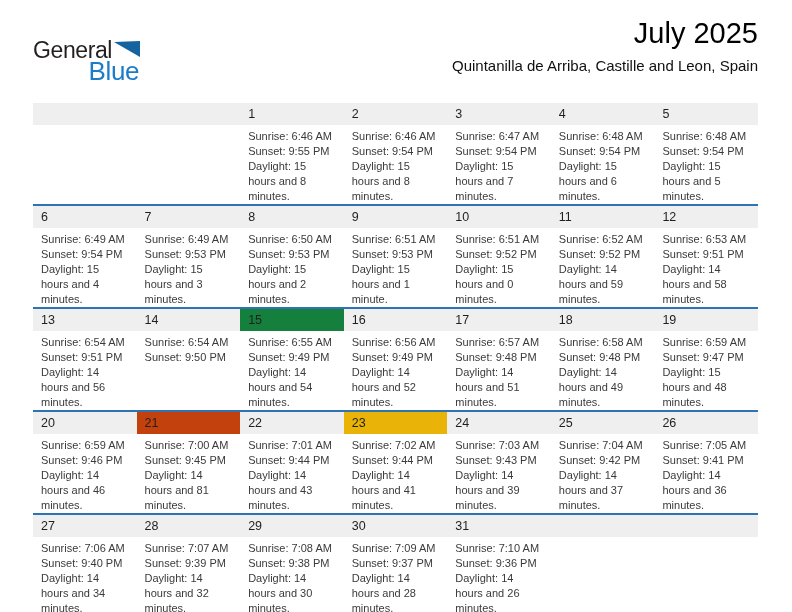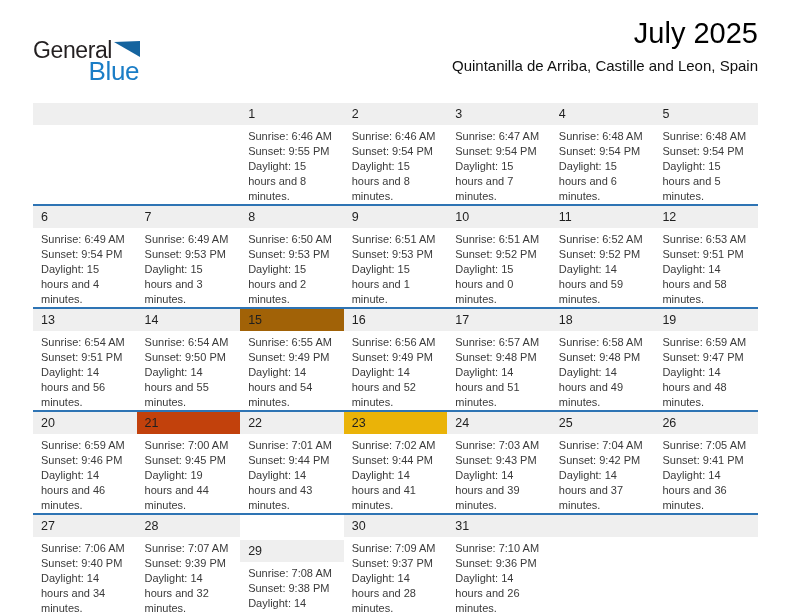--- a/index.html
+++ b/index.html
@@ -169,25 +169,24 @@
               <div class="line">Sunrise: 6:54 AM</div>
               <div class="line">Sunset: 9:51 PM</div>
               <div class="line">Daylight: 14 hours and 56 minutes.</div>
             </div>
           </div>
           <div class="cell">
             <div class="num" style="background: rgb(239, 239, 239);">14</div>
             <div class="info">
               <div class="line">Sunrise: 6:54 AM</div>
               <div class="line">Sunset: 9:50 PM</div>
-              <div class="line">Daylight: 14 hours and 55 minutes.</div>
-            </div>
-          </div>
-          <div class="cell">
-            <div class="num" style="background: #a16207;">15</div>
+            </div>
+          </div>
+          <div class="cell">
+            <div class="num" style="background: #15803d;">15</div>
             <div class="info">
               <div class="line">Sunrise: 6:55 AM</div>
               <div class="line">Sunset: 9:49 PM</div>
               <div class="line">Daylight: 14 hours and 54 minutes.</div>
             </div>
           </div>
           <div class="cell">
             <div class="num" style="background: rgb(239, 239, 239);">16</div>
             <div class="info">
               <div class="line">Sunrise: 6:56 AM</div>
@@ -209,39 +208,39 @@
               <div class="line">Sunrise: 6:58 AM</div>
               <div class="line">Sunset: 9:48 PM</div>
               <div class="line">Daylight: 14 hours and 49 minutes.</div>
             </div>
           </div>
           <div class="cell">
             <div class="num" style="background: rgb(239, 239, 239);">19</div>
             <div class="info">
               <div class="line">Sunrise: 6:59 AM</div>
               <div class="line">Sunset: 9:47 PM</div>
-              <div class="line">Daylight: 14 hours and 48 minutes.</div>
+              <div class="line">Daylight: 15 hours and 48 minutes.</div>
             </div>
           </div>
         </div>
         <div class="week">
           <div class="cell">
             <div class="num" style="background: rgb(239, 239, 239);">20</div>
             <div class="info">
               <div class="line">Sunrise: 6:59 AM</div>
               <div class="line">Sunset: 9:46 PM</div>
               <div class="line">Daylight: 14 hours and 46 minutes.</div>
             </div>
           </div>
           <div class="cell">
             <div class="num" style="background: #c2410c;">21</div>
             <div class="info">
               <div class="line">Sunrise: 7:00 AM</div>
               <div class="line">Sunset: 9:45 PM</div>
-              <div class="line">Daylight: 19 hours and 44 minutes.</div>
+              <div class="line">Daylight: 14 hours and 81 minutes.</div>
             </div>
           </div>
           <div class="cell">
             <div class="num" style="background: rgb(239, 239, 239);">22</div>
             <div class="info">
               <div class="line">Sunrise: 7:01 AM</div>
               <div class="line">Sunset: 9:44 PM</div>
               <div class="line">Daylight: 14 hours and 43 minutes.</div>
             </div>
           </div>
@@ -289,21 +288,21 @@
           </div>
           <div class="cell">
             <div class="num" style="background: rgb(239, 239, 239);">28</div>
             <div class="info">
               <div class="line">Sunrise: 7:07 AM</div>
               <div class="line">Sunset: 9:39 PM</div>
               <div class="line">Daylight: 14 hours and 32 minutes.</div>
             </div>
           </div>
           <div class="cell">
-            <div class="num" style="background: rgb(239, 239, 239); margin-top: 25px;">29</div>
+            <div class="num" style="background: rgb(239, 239, 239);">29</div>
             <div class="info">
               <div class="line">Sunrise: 7:08 AM</div>
               <div class="line">Sunset: 9:38 PM</div>
               <div class="line">Daylight: 14 hours and 30 minutes.</div>
             </div>
           </div>
           <div class="cell">
             <div class="num" style="background: rgb(239, 239, 239);">30</div>
             <div class="info">
               <div class="line">Sunrise: 7:09 AM</div>

